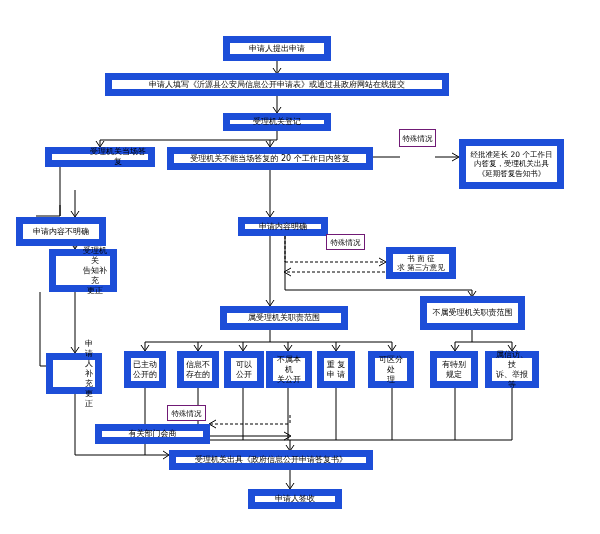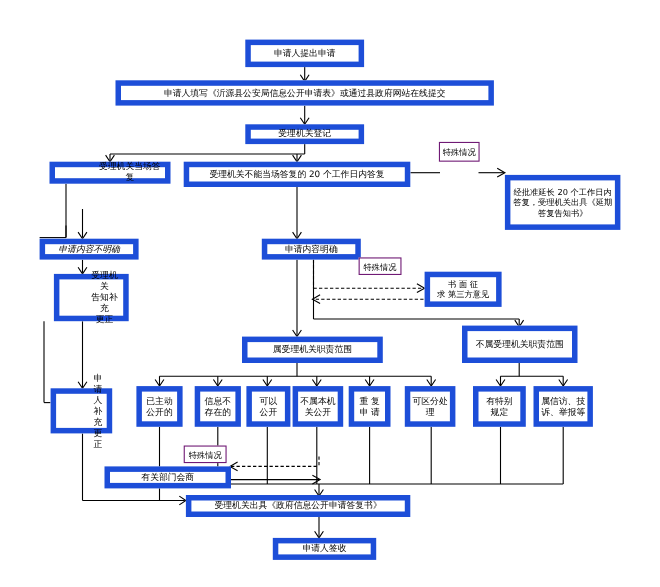--- a/index.html
+++ b/index.html
@@ -13,21 +13,21 @@
   #canvas {
     position: relative;
     width: 600px;
     height: 534px;
     background: #ffffff;
     overflow: hidden;
   }
   .node {
     position: absolute;
     box-sizing: border-box;
-    border: 5px solid #1d4ed8;
+    border: 7px solid #1d4ed8;
     background: #ffffff;
     color: #000000;
     display: flex;
     align-items: center;
     justify-content: center;
     text-align: center;
     line-height: 1.25;
     font-size: 8px;
     padding: 1px 2px;
     white-space: pre-line;
@@ -177,23 +177,23 @@
   <div class="node" style="left:223px; top:36px; width:108px; height:25px;">申请人提出申请</div>
 
   <div class="node" style="left:105px; top:73px; width:344px; height:23px;">申请人填写《沂源县公安局信息公开申请表》或通过县政府网站在线提交</div>
 
   <div class="node" style="left:223px; top:113px; width:108px; height:18px;">受理机关登记</div>
 
   <div class="node" style="left:45px; top:147px; width:110px; height:20px;padding-left:38px;">受理机关当场答复</div>
 
   <div class="node" style="left:167px; top:147px; width:206px; height:23px;">受理机关不能当场答复的 20 个工作日内答复</div>
 
-  <div class="node" style="left:459px; top:139px; width:105px; height:50px; font-size:7.5px;margin-top:20px;">经批准延长 20 个工作日内答复，受理机关出具《延期答复告知书》</div>
-
-  <div class="node" style="left:36px; top:217px; width:90px; height:19px;font-style:italic;">申请内容不明确</div>
+  <div class="node" style="left:459px; top:139px; width:105px; height:50px; font-size:7.5px;">经批准延长 20 个工作日内答复，受理机关出具《延期答复告知书》</div>
+
+  <div class="node" style="left:16px; top:217px; width:90px; height:29px;">申请内容不明确</div>
 
   <div class="node" style="left:238px; top:217px; width:90px; height:19px;">申请内容明确</div>
 
   <div class="node" style="left:386px; top:247px; width:70px; height:32px; font-size:7.5px;">书 面  征
 求 第三方意见</div>
 
   <div class="node" style="left:49px; top:249px; width:68px; height:43px;padding-left:26px;">受理机关
 告知补充
 更正</div>
 

